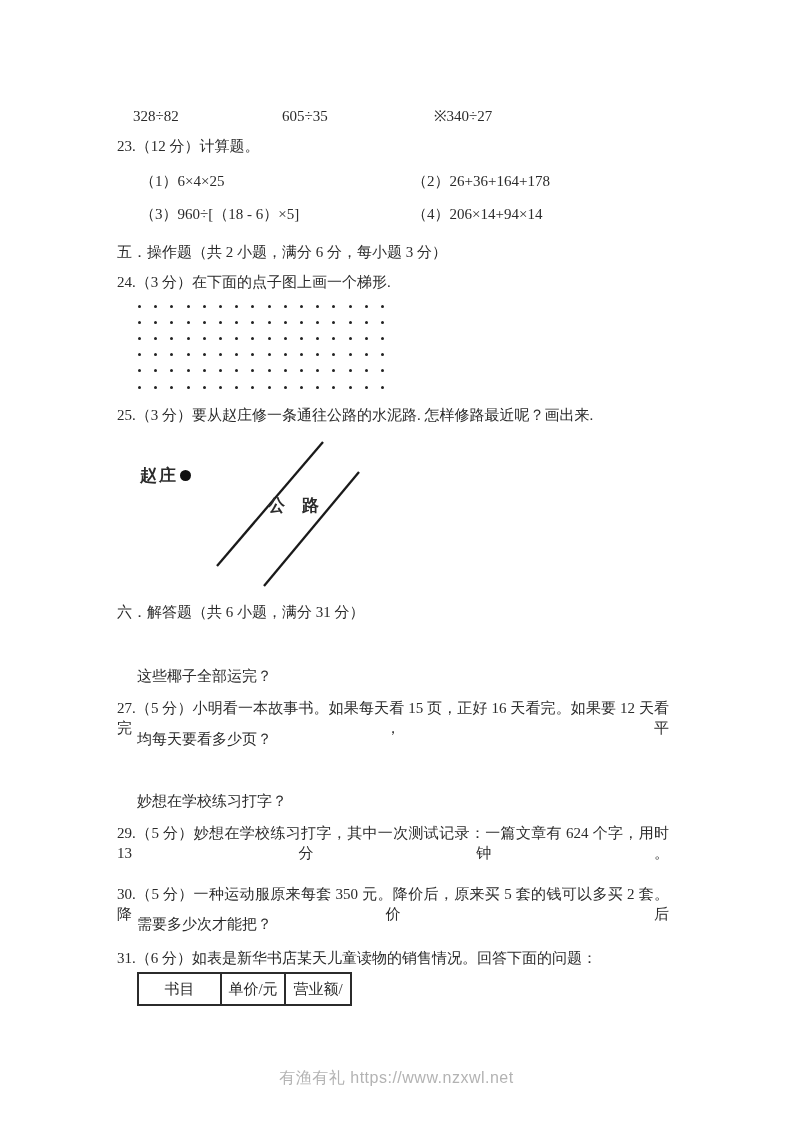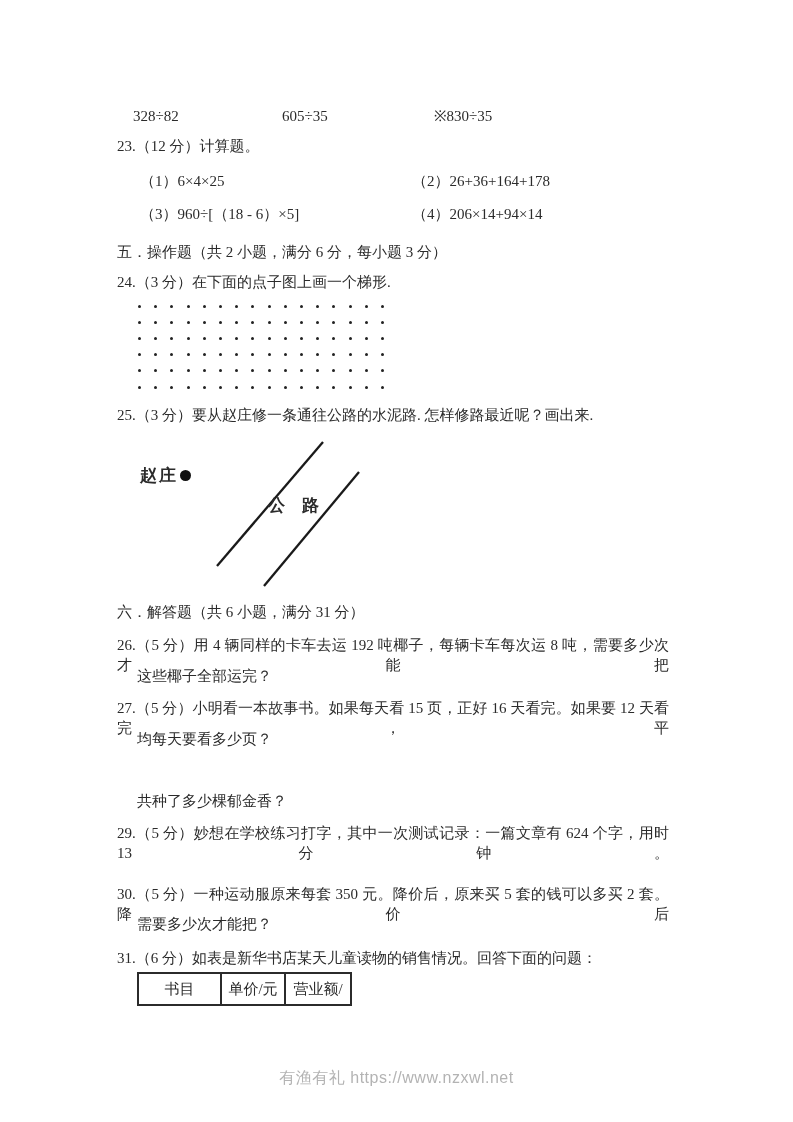--- a/index.html
+++ b/index.html
@@ -71,21 +71,21 @@
     letter-spacing:0.5px;
   }
 </style>
 </head>
 <body>
 
 <div class="page">
 
   <div class="t" style="left:133px;top:106px">328÷82</div>
   <div class="t" style="left:282px;top:106px">605÷35</div>
-  <div class="t" style="left:434px;top:106px">※830÷35</div>
+  <div class="t" style="left:434px;top:106px">※340÷27</div>
 
   <div class="t" style="left:117px;top:136px">23.（12 分）计算题。</div>
   <div class="t" style="left:140px;top:171px">（1）6×4×25</div>
   <div class="t" style="left:412px;top:171px">（2）26+36+164+178</div>
   <div class="t" style="left:140px;top:204px">（3）960÷[（18 - 6）×5]</div>
   <div class="t" style="left:412px;top:204px">（4）206×14+94×14</div>
 
   <div class="t bold" style="left:117px;top:242px">五．操作题（共 2 小题，满分 6 分，每小题 3 分）</div>
 
   <div class="t" style="left:117px;top:272px">24.（3 分）在下面的点子图上画一个梯形.</div>
@@ -194,27 +194,26 @@
       <line x1="117" y1="134" x2="223" y2="10" stroke="#1a1a1a" stroke-width="2.3"></line>
       <line x1="164" y1="154" x2="259" y2="40" stroke="#1a1a1a" stroke-width="2.3"></line>
     </svg>
     <span class="village">赵庄</span>
     <span class="village-dot"></span>
     <span class="road-label">公　路</span>
   </div>
 
   <div class="t bold" style="left:117px;top:602px">六．解答题（共 6 小题，满分 31 分）</div>
 
-  <div class="t just" style="left:117px;top:635px">26.（5 分）用 4 辆同样的卡车去运 192 吨椰子，每辆卡车每次运 8 吨，需要多少次才能把</div>
   <div class="t" style="left:137px;top:666px">这些椰子全部运完？</div>
 
   <div class="t just" style="left:117px;top:698px">27.（5 分）小明看一本故事书。如果每天看 15 页，正好 16 天看完。如果要 12 天看完，平</div>
   <div class="t" style="left:137px;top:729px">均每天要看多少页？</div>
 
-  <div class="t" style="left:137px;top:791px">共种了多少棵郁金香？</div>
+  <div class="t" style="left:137px;top:791px">妙想在学校练习打字？</div>
 
   <div class="t just" style="left:117px;top:823px">29.（5 分）妙想在学校练习打字，其中一次测试记录：一篇文章有 624 个字，用时 13 分钟。</div>
 
   <div class="t just" style="left:117px;top:884px">30.（5 分）一种运动服原来每套 350 元。降价后，原来买 5 套的钱可以多买 2 套。降价后</div>
   <div class="t" style="left:137px;top:914px">需要多少次才能把？</div>
 
   <div class="t" style="left:117px;top:948px">31.（6 分）如表是新华书店某天儿童读物的销售情况。回答下面的问题：</div>
   <table class="sales-table">
     <tbody>
         <tr>

